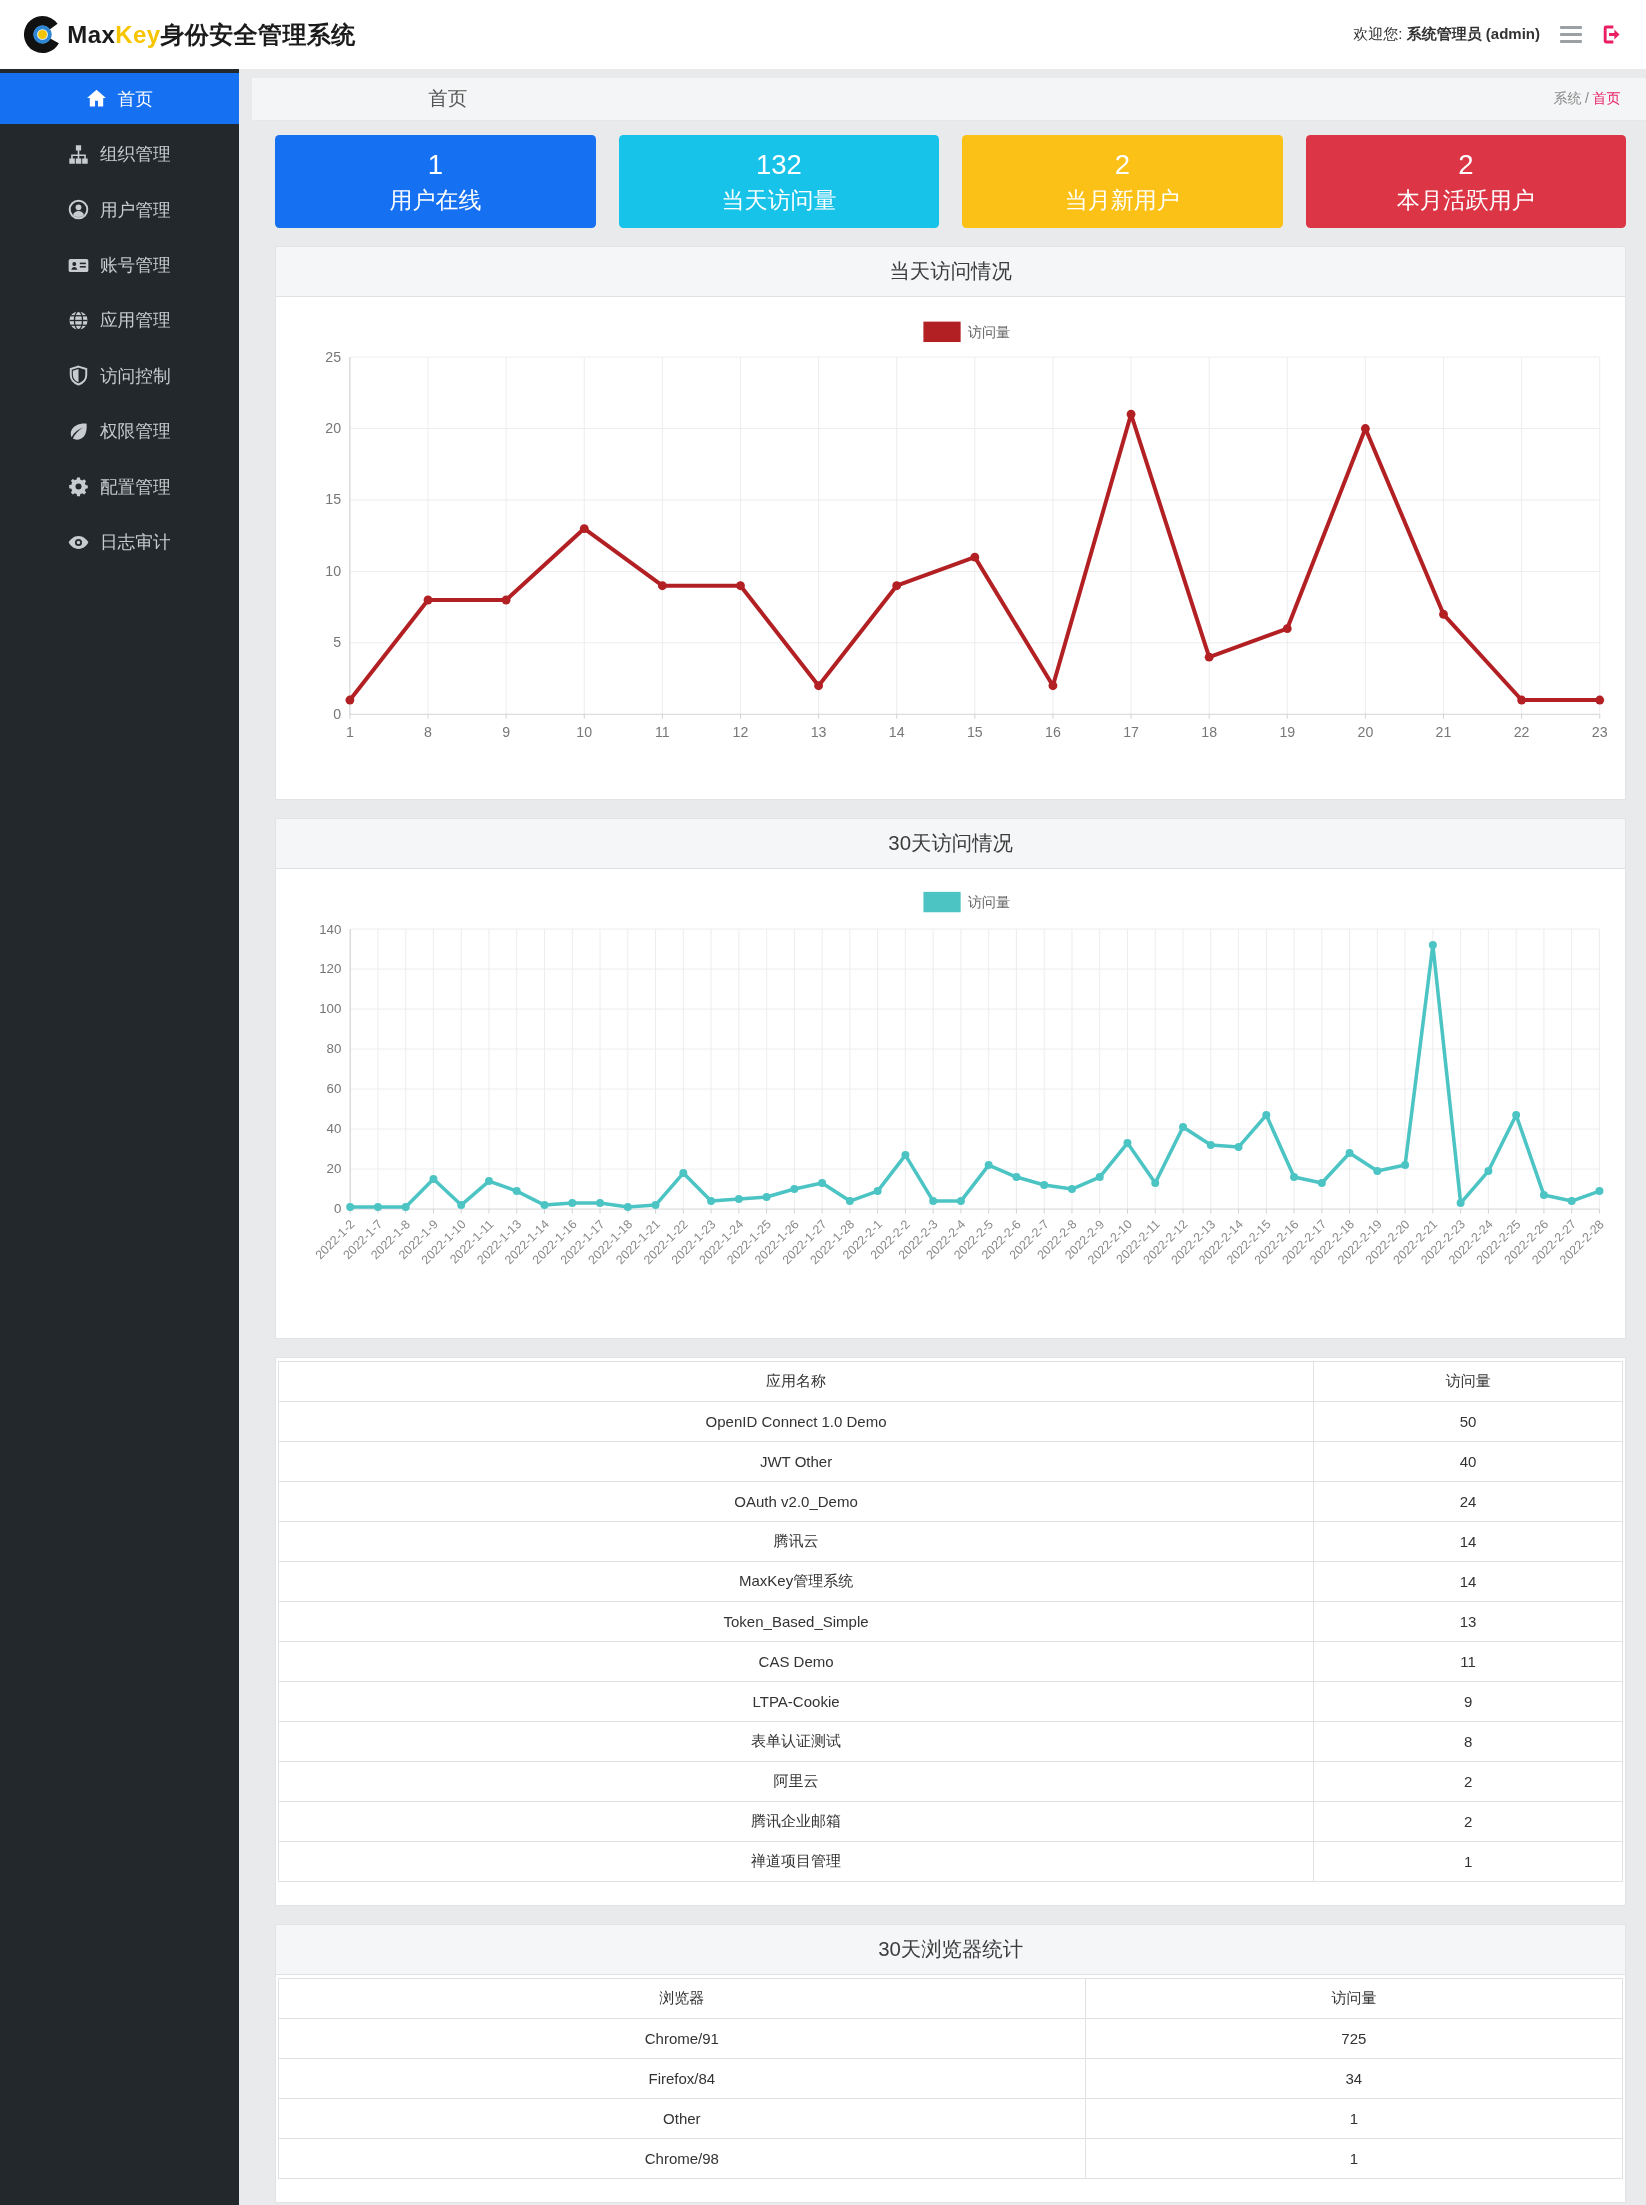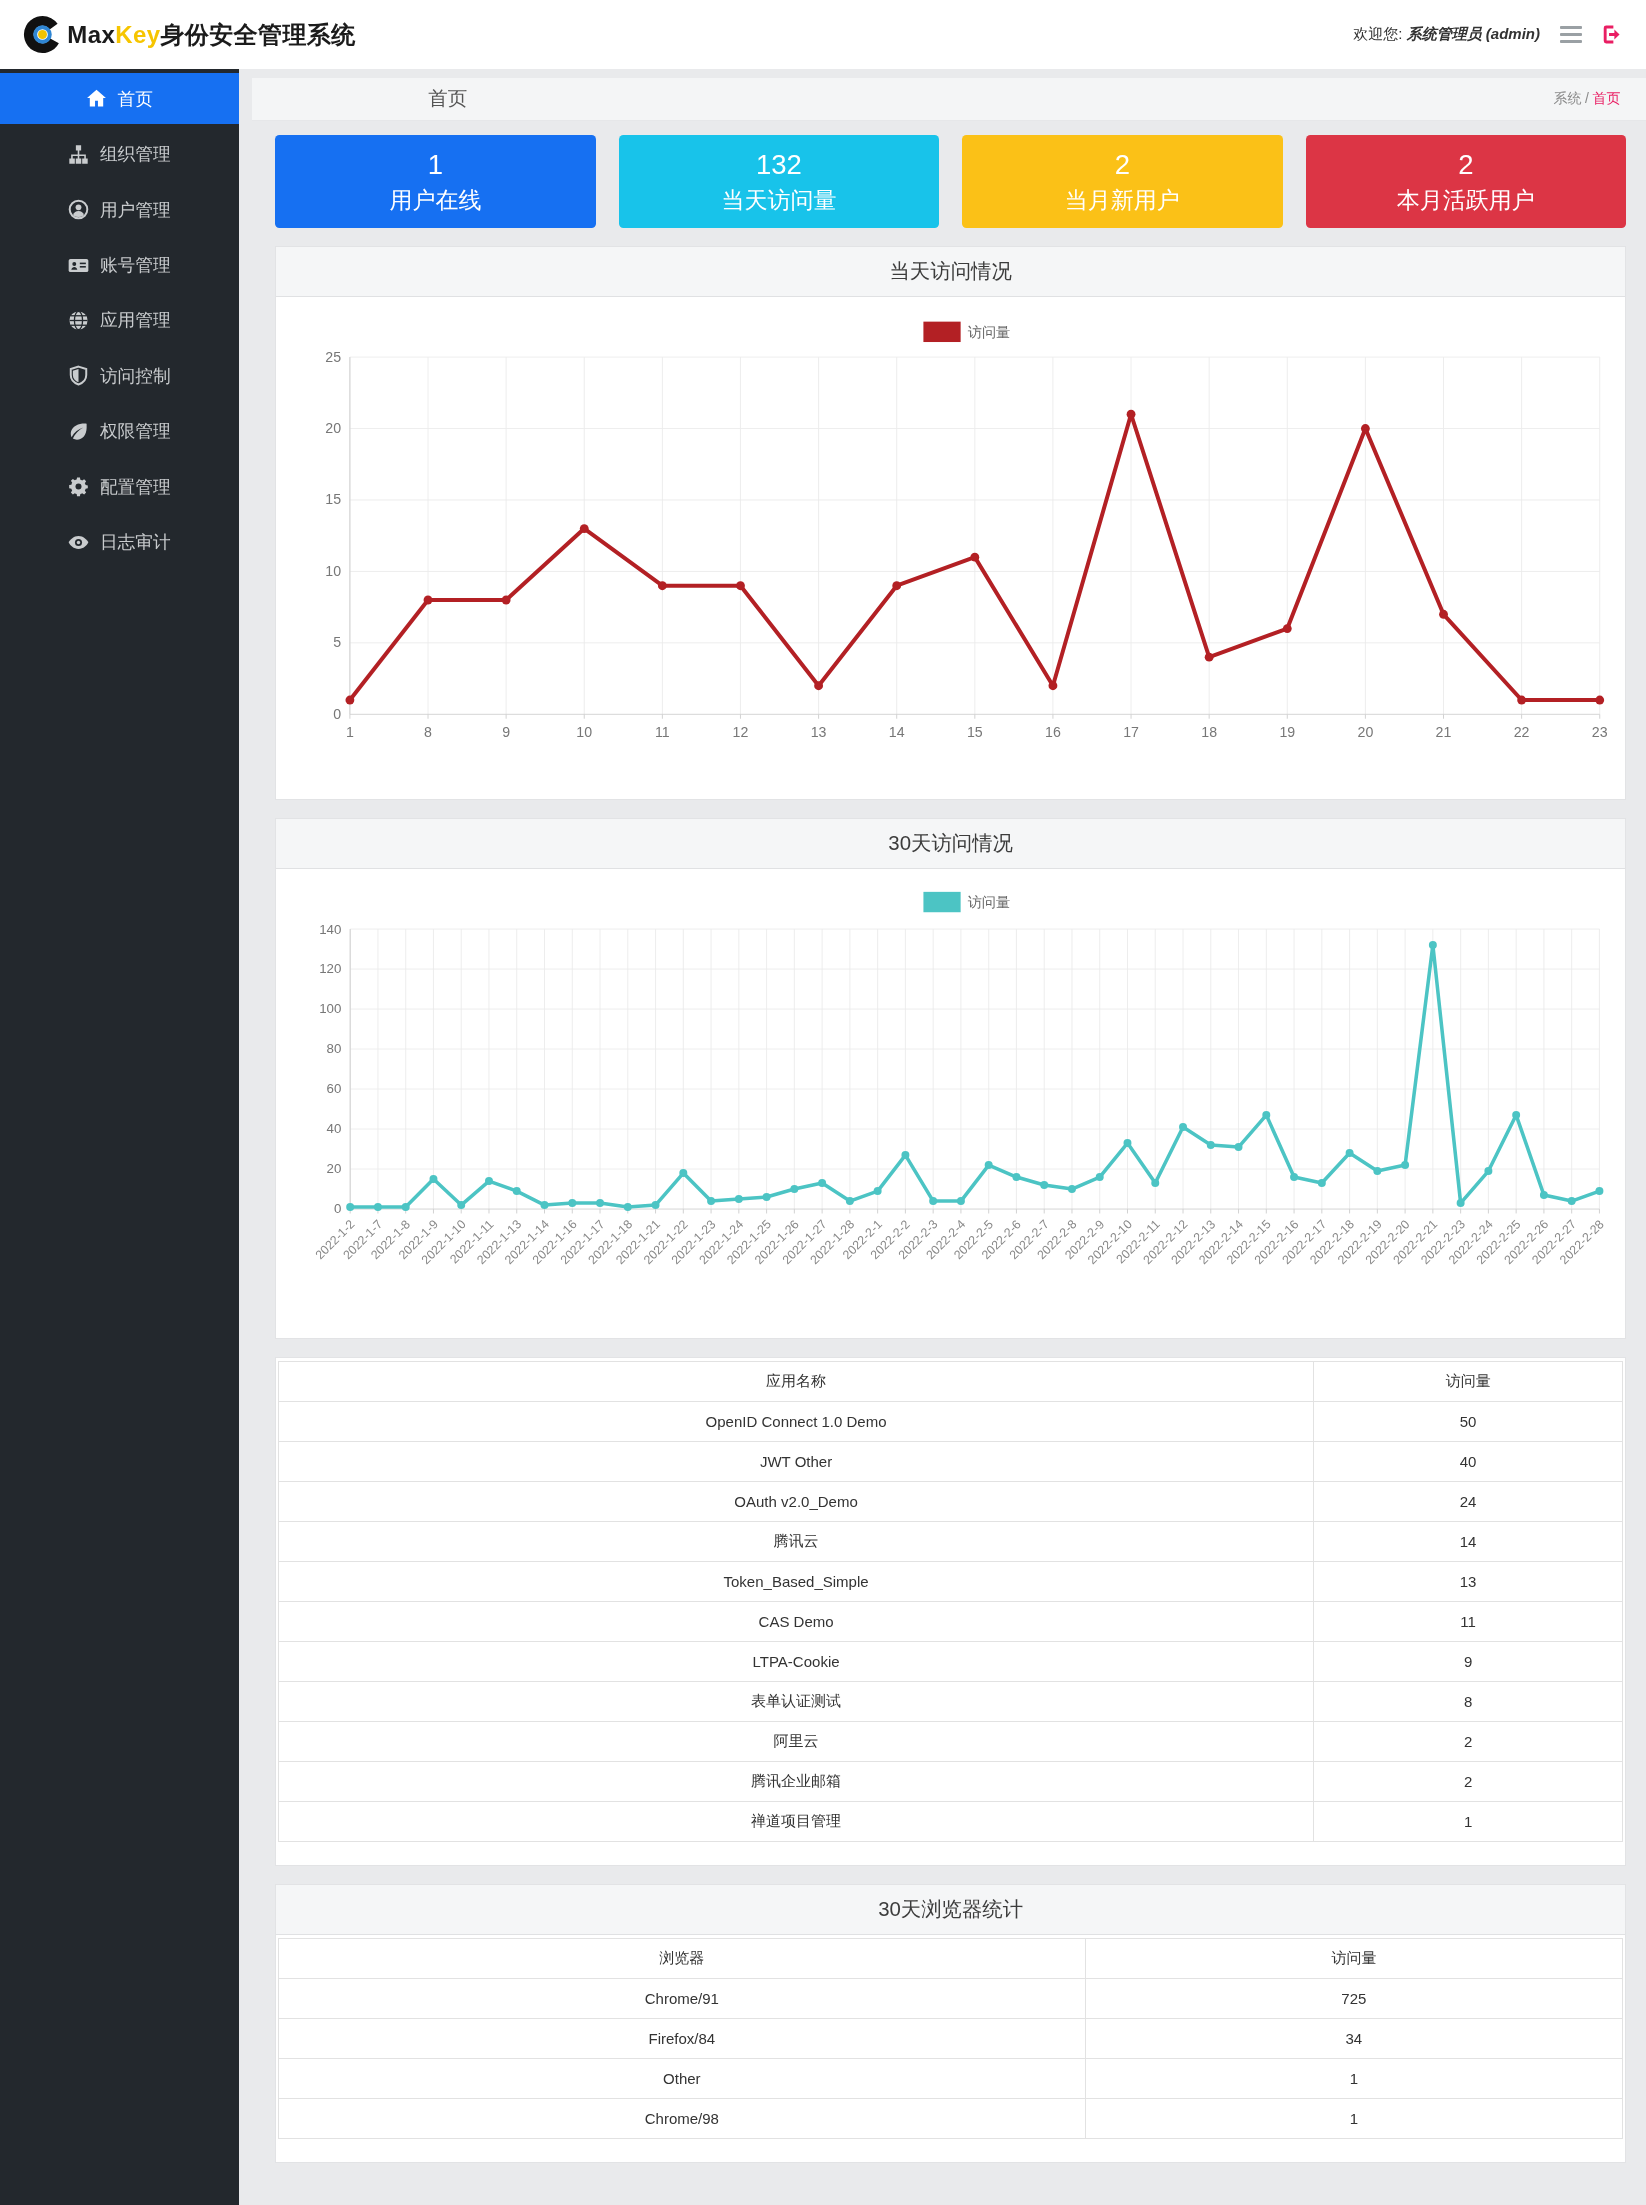--- a/index.html
+++ b/index.html
@@ -15,21 +15,21 @@
   header {
     height: 69px; background: #ffffff; display: flex; align-items: center;
     justify-content: space-between; padding: 0 23px; flex: 0 0 auto;
   }
   .logo-wrap { display: flex; align-items: center; gap: 5.3px; }
   .logo-mark { width: 39px; height: 39px; }
   .logo-title { font-size: 24px; font-weight: bold; color: #1b1b1b; letter-spacing: 0.4px; }
   .logo-title .key { color: #f6c500; }
   .header-right { display: flex; align-items: center; gap: 19.5px; }
   .welcome { font-size: 15px; color: #333; }
-  .welcome b { font-weight: bold; font-style: italic; }
+  .welcome b { font-weight: bold; }
   .hamburger { display: inline-flex; flex-direction: column; gap: 3.5px; cursor: pointer; }
   .hamburger span { width: 22px; height: 3.5px; background: #9aa0a4; border-radius: 0.9px; }
   .logout-btn { width: 23px; height: 23px; cursor: pointer; }
 
   
   .body-row { display: flex; align-items: stretch; flex: 1 1 auto; }
   aside {
     width: 239px; flex: 0 0 239px; background: #23282d; padding-top: 4.4px; min-height: 2121px;
   }
   .side-item {
@@ -563,20 +563,24 @@
                 </tr>
                 <tr>
                   <td>OAuth v2.0_Demo</td>
                   <td>24</td>
                 </tr>
                 <tr>
                   <td>腾讯云</td>
                   <td>14</td>
                 </tr>
                 <tr>
+                  <td>MaxKey管理系统</td>
+                  <td>14</td>
+                </tr>
+                <tr>
                   <td>Token_Based_Simple</td>
                   <td>13</td>
                 </tr>
                 <tr>
                   <td>CAS Demo</td>
                   <td>11</td>
                 </tr>
                 <tr>
                   <td>LTPA-Cookie</td>
                   <td>9</td>

